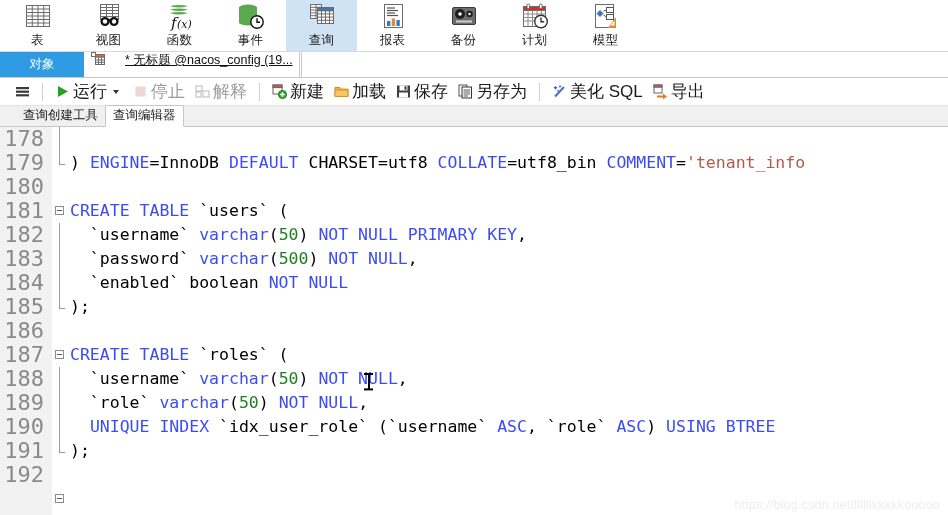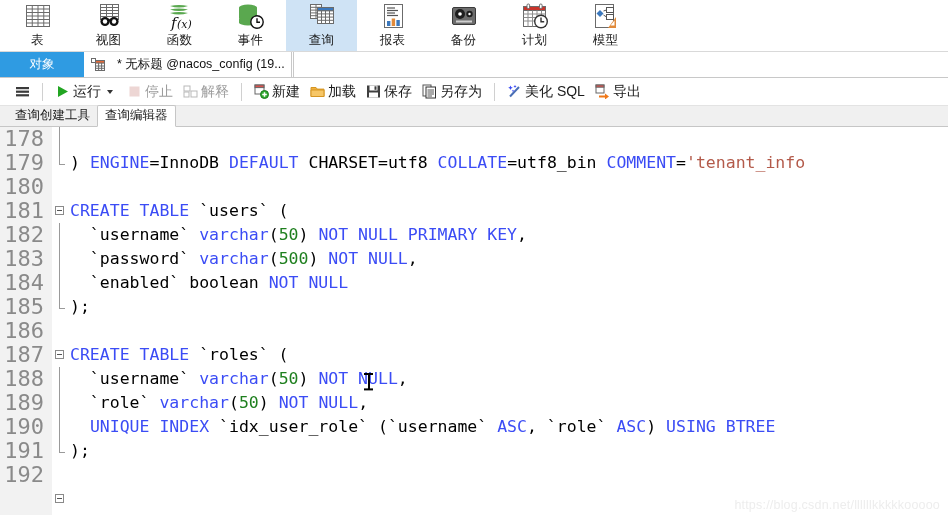--- a/index.html
+++ b/index.html
@@ -69,27 +69,27 @@
     display: flex;
     align-items: center;
     justify-content: center;
     cursor: default;
   }
   .tab-doc {
     min-width: 198px;
     background: #ffffff;
     border-right: 1px solid #c8c8c8;
     display: flex;
-    align-items: center;
     padding: 0 6px 0 7px;
     font-size: 12.5px;
     color: #111;
-    gap: 12px;
+    gap: 20px;
     box-sizing: border-box;
     cursor: default;
+    text-decoration: underline;
   }
   .tab-rest {
     flex: 1;
     background: #ffffff;
     border-left: 1px solid #c8c8c8;
     margin-left: 1px;
   }
   .tab-doc-icon {
     width: 14px; height: 13px;
     position: relative;
@@ -99,21 +99,21 @@
   
   .toolbar {
     height: 28px;
     background: #ffffff;
     border-bottom: 1px solid #e3e3e3;
     display: flex;
     align-items: center;
     gap: 0px;
     padding-left: 10px;
     box-sizing: border-box;
-    font-size: 14px;
+    font-size: 17px;
   }
   .tb-btn {
     display: flex;
     align-items: center;
     gap: 3px;
     padding: 2px 5px;
     height: 22px;
     box-sizing: border-box;
     cursor: default;
     color: #1a1a1a;
@@ -134,21 +134,21 @@
     margin: 0 4px 0 3px;
   }
 
   
   .subtabs {
     height: 21px;
     background: #f0f0f0;
     border-bottom: 1px solid #c6c6c6;
     display: flex;
     align-items: flex-end;
-    padding-left: 8px;
+    padding-left: 16px;
     box-sizing: border-box;
     font-size: 12.5px;
   }
   .subtab {
     padding: 2px 7px 3px 7px;
     color: #1a1a1a;
     cursor: default;
     line-height: 15px;
   }
   .subtab.active {

